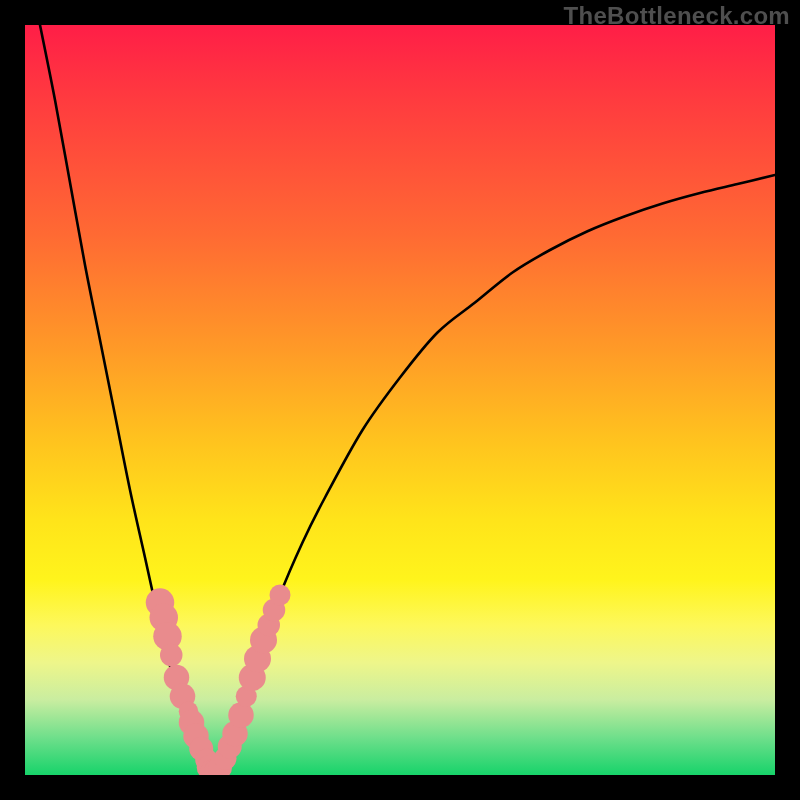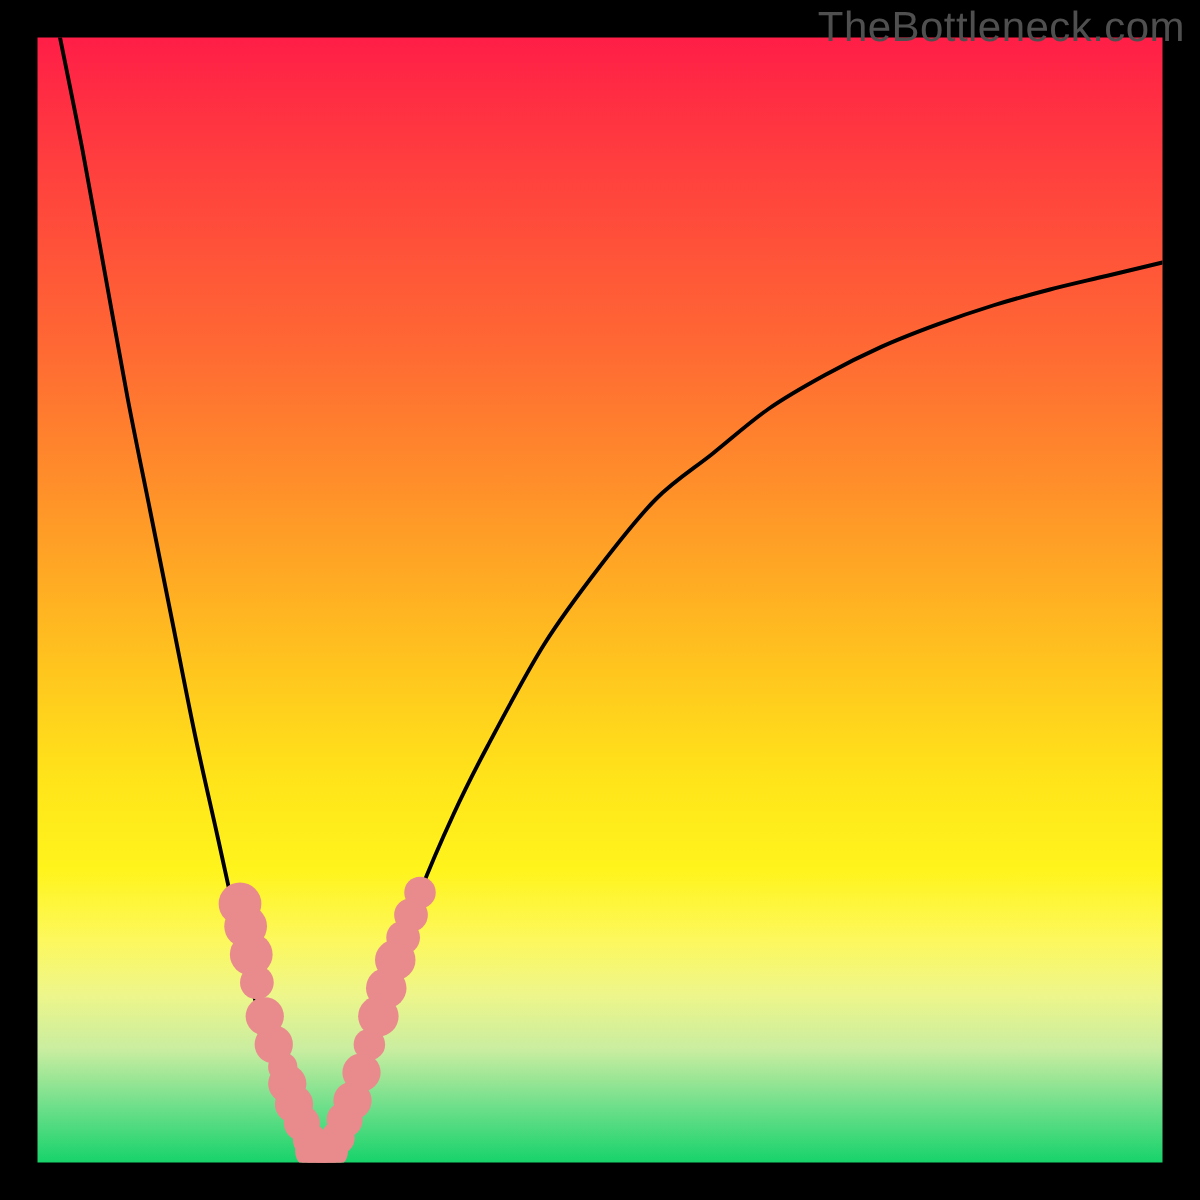--- a/index.html
+++ b/index.html
@@ -46,22 +46,22 @@
     left: 0;
     top: 0;
     width: 750px;
     height: 750px;
   }
   .watermark {
     position: absolute;
     top: 2px;
     right: 10px;
     color: #4f4f4f;
-    font-size: 28px;
-    font-weight: 400;
+    font-size: 24px;
+    font-weight: 700;
     letter-spacing: 0.3px;
     user-select: none;
   }
 </style>
 </head>
 <body>
 
 <div class="frame">
   <div class="plot-area">
     <svg viewBox="0 0 750 750" preserveAspectRatio="none">

